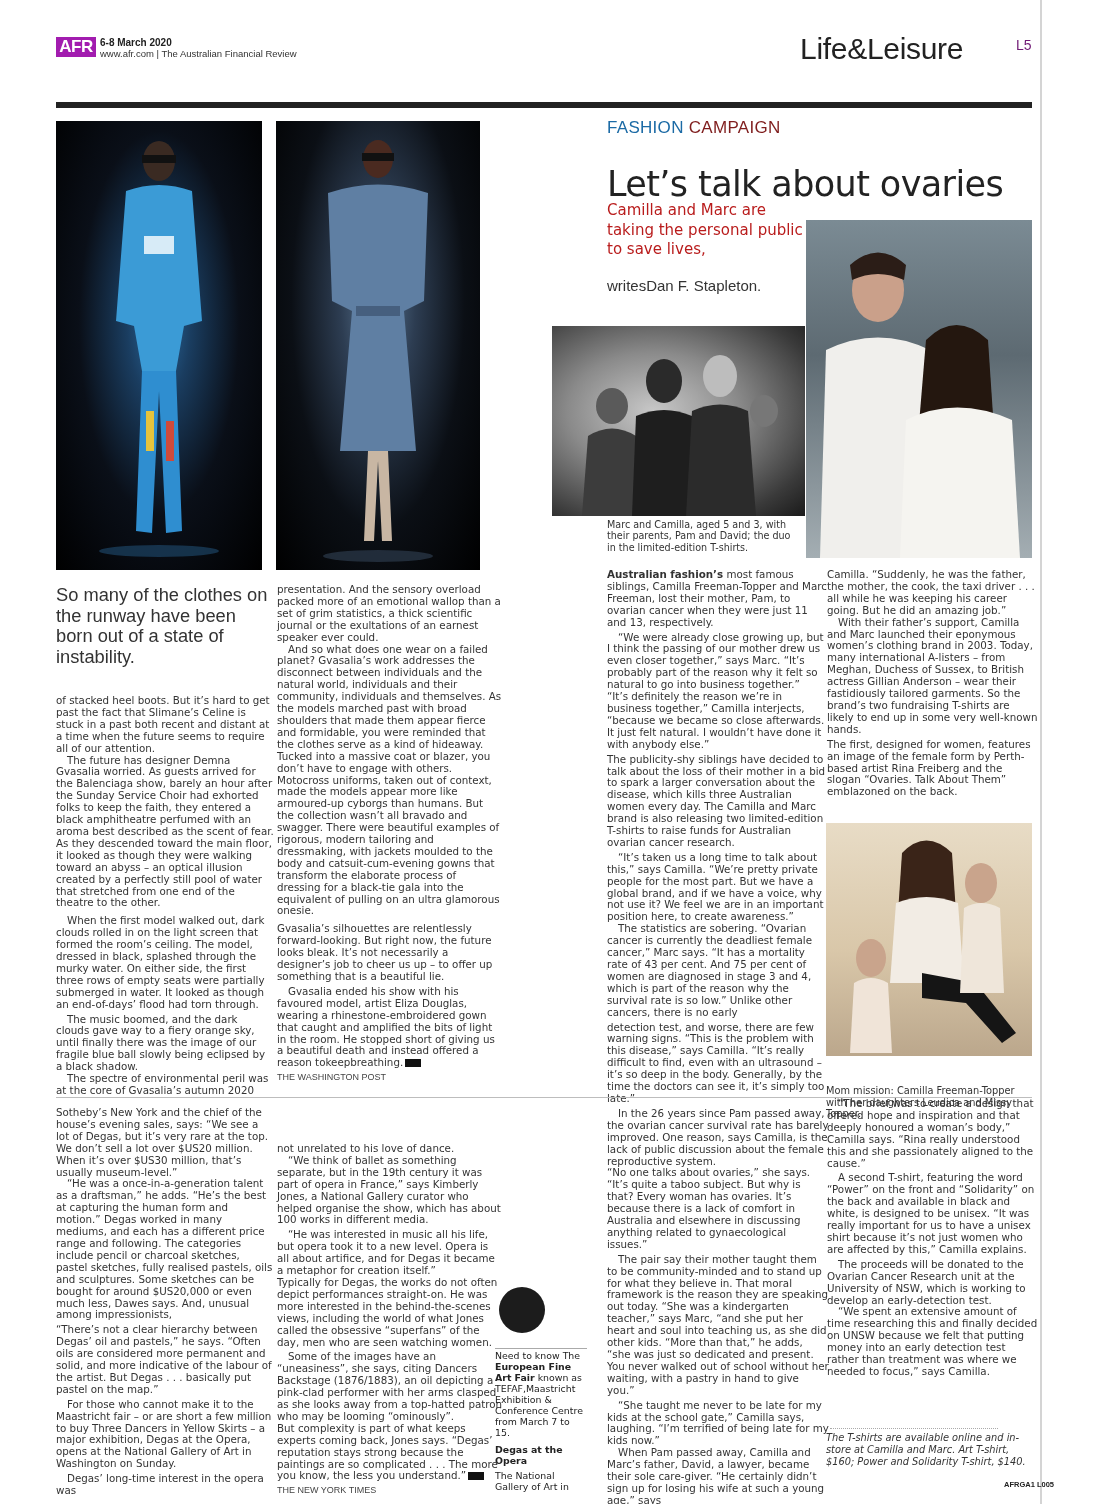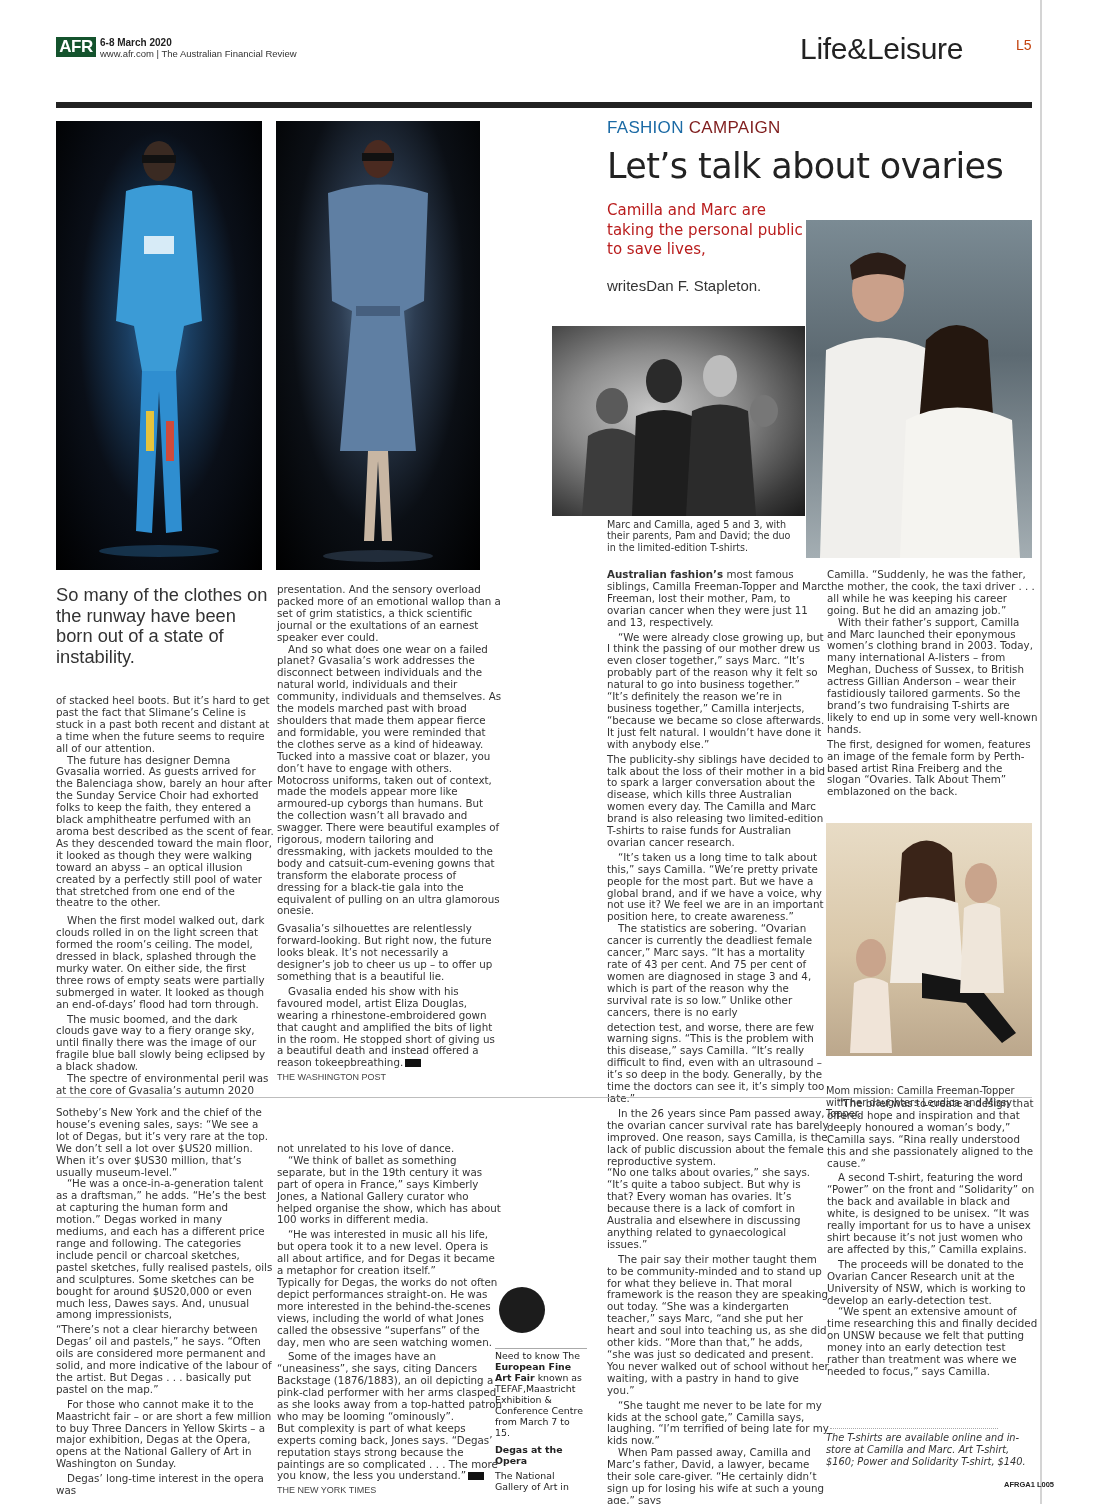--- a/index.html
+++ b/index.html
@@ -1,35 +1,35 @@
 <!DOCTYPE html>
 <html><head>
 <meta charset="utf-8">
 <style>
   * { box-sizing: border-box; margin: 0; padding: 0; }
   body { width: 1098px; height: 1504px; background: #fff; position: relative; overflow: hidden;
          font-family: "DejaVu Sans", sans-serif; color: #2a2a2a; }
   .abs { position: absolute; }
   .right-rule { left: 1040px; top: 0; width: 2px; height: 1504px; background: #d4d4d4; }
-  .logo { left: 56px; top: 37px; width: 40px; height: 20px; background: #14532d; color: #fff;
+  .logo { left: 56px; top: 37px; width: 40px; height: 20px; background: #a21caf; color: #fff;
           font-family: "Liberation Sans", sans-serif; font-weight: bold; font-size: 17px; line-height: 20px; text-align: center; letter-spacing: -0.5px; }
   .hdr-date { left: 100px; top: 37px; font-family: "Liberation Sans", sans-serif; font-weight: bold; font-size: 10px; color: #222; }
   .hdr-site { left: 100px; top: 48px; font-family: "Liberation Sans", sans-serif; font-size: 9.5px; color: #333; }
   .section-title { left: 800px; top: 32px; font-family: "Liberation Sans", sans-serif; font-size: 30px; color: #222; letter-spacing: -0.3px; }
-  .page-num { left: 1016px; top: 37px; font-family: "Liberation Sans", sans-serif; font-size: 14px; color: #c2410c; }
+  .page-num { left: 1016px; top: 37px; font-family: "Liberation Sans", sans-serif; font-size: 14px; color: #701a75; }
   .top-bar { left: 56px; top: 102px; width: 976px; height: 6px; background: #222; }
   .photo { overflow: hidden; }
   .runway1 { left: 56px; top: 121px; width: 206px; height: 449px;
              background: radial-gradient(ellipse at 50% 45%, #2a6aa0 0%, #1a3d60 22%, #0a0f18 55%, #000 100%); }
   .runway2 { left: 276px; top: 121px; width: 204px; height: 449px;
              background: radial-gradient(ellipse at 50% 40%, #5b7793 0%, #2d3d52 26%, #0b0f15 60%, #000 100%); }
   .kicker { left: 607px; top: 118px; font-family: "Liberation Sans", sans-serif; font-size: 17px; letter-spacing: 0.3px; }
   .kicker .k1 { color: #1b6aa5; }
   .kicker .k2 { color: #7f1d1d; }
-  .headline { left: 607px; top: 146px; font-family: "DejaVu Sans", sans-serif; font-size: 35px; color: #222; letter-spacing: -0.6px; }
+  .headline { left: 607px; top: 164px; font-family: "DejaVu Sans", sans-serif; font-size: 35px; color: #222; letter-spacing: -0.6px; }
   .standfirst { left: 607px; top: 201px; width: 200px; font-size: 15px; line-height: 19.5px; color: #b91c1c; }
   .byline { left: 607px; top: 277px; font-size: 15px; color: #333; font-family: "Liberation Sans", sans-serif; }
   .photo-family { left: 552px; top: 326px; width: 253px; height: 190px;
                   background: radial-gradient(ellipse at 40% 45%, #c8c8c8 0%, #8a8a8a 40%, #3a3a3a 80%, #1a1a1a 100%); }
   .photo-duo { left: 806px; top: 220px; width: 226px; height: 338px;
                background: linear-gradient(180deg, #7b8b94 0%, #5d6a72 40%, #a4aeb3 100%); }
   .cap1 { left: 607px; top: 519px; width: 195px; font-size: 9.6px; line-height: 11.4px; color: #333; }
   .pull-quote { left: 56px; top: 585px; width: 215px; font-family: "Liberation Sans", sans-serif; font-size: 18.3px; line-height: 20.5px; color: #333; }
   .col { font-size: 10.3px; line-height: 11.9px; color: #333; }
   .col p { margin: 0; }

